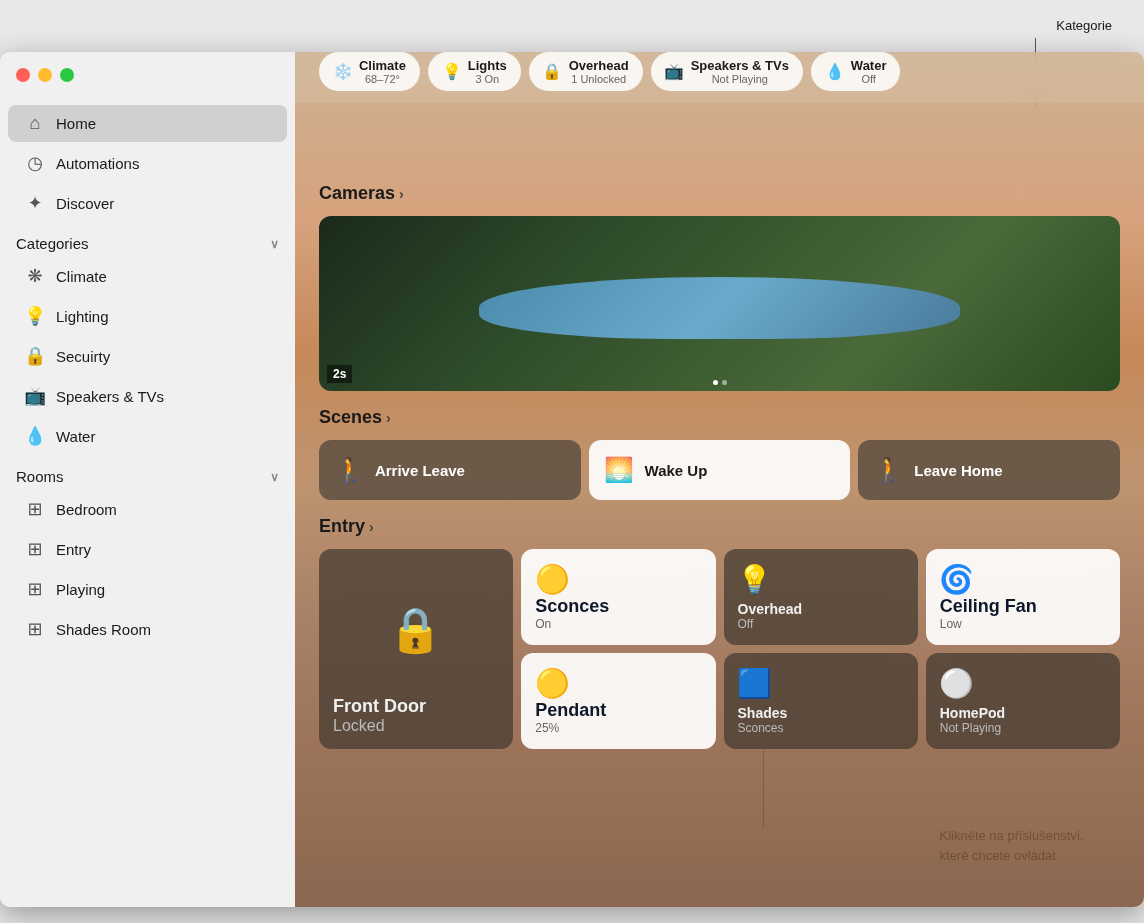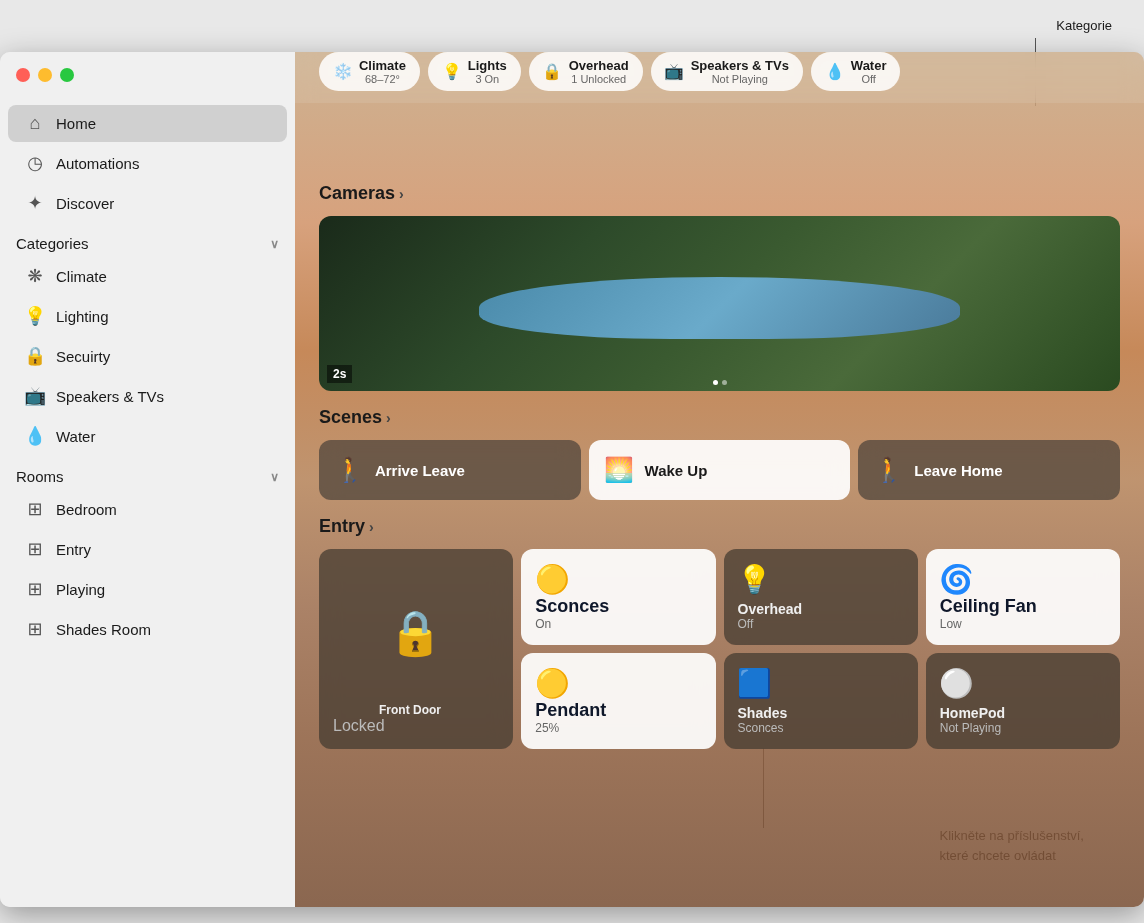--- a/index.html
+++ b/index.html
@@ -518,21 +518,21 @@
         <span class="section-chevron">›</span>
       </div>
 
       <div class="entry-grid">
 
         <div class="device-card tall" style="display:flex;flex-direction:column;justify-content:flex-end;padding:14px;">
           <div style="flex:1;display:flex;align-items:center;justify-content:center;">
             <span style="font-size:44px;">🔒</span>
           </div>
           <div>
-            <div class="device-name-light" style="font-size:12px;font-weight:600;margin-left:46px;">Front Door</div>
+            <div class="device-name-light" style="font-size:18px;font-weight:600;">Front Door</div>
             <div class="device-status-light" style="font-size:16px;color:#bbb;">Locked</div>
           </div>
         </div>
 
         <div class="device-card white">
           <span style="font-size:28px;">🟡</span>
           <div>
             <div class="device-name">Sconces</div>
             <div class="device-status">On</div>
           </div>

